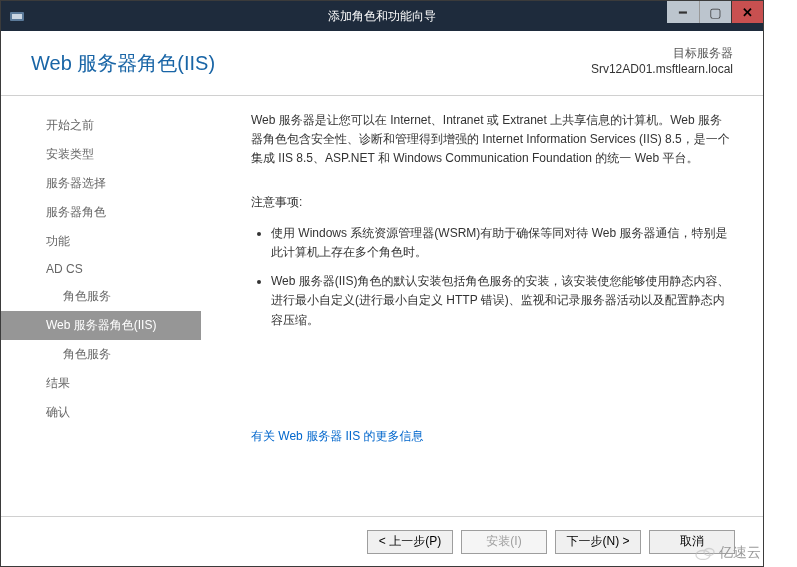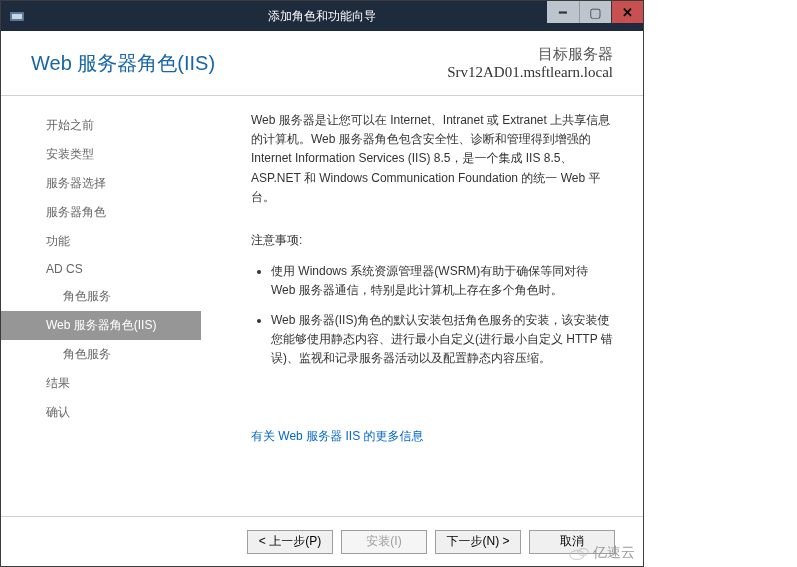--- a/index.html
+++ b/index.html
@@ -1,45 +1,45 @@
 <!DOCTYPE html>
 <html><head>
 <meta charset="utf-8">
 <style>
   * { box-sizing: border-box; margin: 0; padding: 0; }
   body { font-family: "Microsoft YaHei", "Segoe UI", Tahoma, sans-serif; font-size: 12px; background: #fff; }
-  .window { width: 644px; height: 567px; border: 1px solid #3b3b3b; background: #fff; position: relative; display: flex; flex-direction: column; }
+  .window { width: 764px; height: 567px; border: 1px solid #3b3b3b; background: #fff; position: relative; display: flex; flex-direction: column; }
   .titlebar { height: 30px; background: #1e2b3c; color: #fff; display: flex; align-items: center; position: relative; }
   .titlebar-icon { width: 16px; height: 16px; margin-left: 8px; }
   .titlebar-title { position: absolute; left: 50%; transform: translateX(-50%); font-size: 12px; }
   .titlebar-buttons { position: absolute; right: 0; top: 0; display: flex; }
   .titlebar-btn { width: 32px; height: 22px; display: flex; align-items: center; justify-content: center; font-family: Arial; font-size: 13px; cursor: default;}
   .titlebar-btn.min { background: #bcc5ce; color: #333; }
   .titlebar-btn.max { background: #bcc5ce; color: #333; border-left:1px solid #999;}
   .titlebar-btn.close { background: #c85050; color: #000; font-weight: bold; border-left:1px solid #333;}
   .header-band { height: 65px; border-bottom: 1px solid #d0d0d0; display: flex; align-items: center; padding: 0 30px; position: relative; }
   .header-title { font-size: 20px; color: #1965a6; font-weight: 300; }
-  .header-target { position: absolute; right: 30px; top: 14px; text-align: right; font-size: 15px; color: #555; }
+  .header-target { position: absolute; right: 30px; top: 14px; text-align: right; font-size: 12px; color: #555; }
   .header-target .label { color: #555; }
-  .header-target .server { color: #333; font-family: Liberation Serif, serif; }
+  .header-target .server { color: #333; }
   .body { flex: 1; display: flex; overflow: hidden; gap: 40px; }
   .sidebar { width: 200px; padding-top: 15px; }
   .sidebar-item { padding: 6px 0 6px 45px; font-size: 12px; color: #666; cursor: pointer; }
   .sidebar-item.sub { padding-left: 62px; }
   .sidebar-item.selected-strong { background: #969696; color: #fff; }
   .content { flex: 1; padding: 15px 30px 0 10px; color: #333; line-height: 1.6; }
   .content p { margin-bottom: 12px; font-size: 12px; }
   .notes-title { margin-top: 24px; margin-bottom: 8px; font-size: 12px; }
   .content ul { list-style: disc; padding-left: 20px; }
   .content li { margin-bottom: 10px; font-size: 12px; }
   .more-link { color: #0066cc; margin-top: 200px; font-size: 12px; cursor: pointer; position: absolute; bottom: 70px; }
   .footer { height: 50px; border-top: 1px solid #d0d0d0; display: flex; align-items: center; justify-content: flex-end; padding-right: 28px; gap: 8px; }
   .btn { min-width: 86px; height: 24px; border: 1px solid #9e9e9e; background: #f0f0f0; font-size: 12px; padding: 0 10px; cursor: pointer; }
   .btn:disabled { color: #9e9e9e; background: #f5f5f5; cursor: default; }
-  .watermark { position: absolute; right: 8px; bottom: 4px; font-size: 14px; color: #999; display:flex; align-items:center; gap:4px;}
+  .watermark { position: absolute; right: 2px; bottom: 4px; font-size: 14px; color: #999; display:flex; align-items:center; gap:4px;}
   .watermark svg { opacity:.6; }
 </style>
 </head>
 <body>
 
 <div class="window">
 
   <div class="titlebar">
     <span class="titlebar-icon">
       <svg width="16" height="16" viewBox="0 0 16 16">

